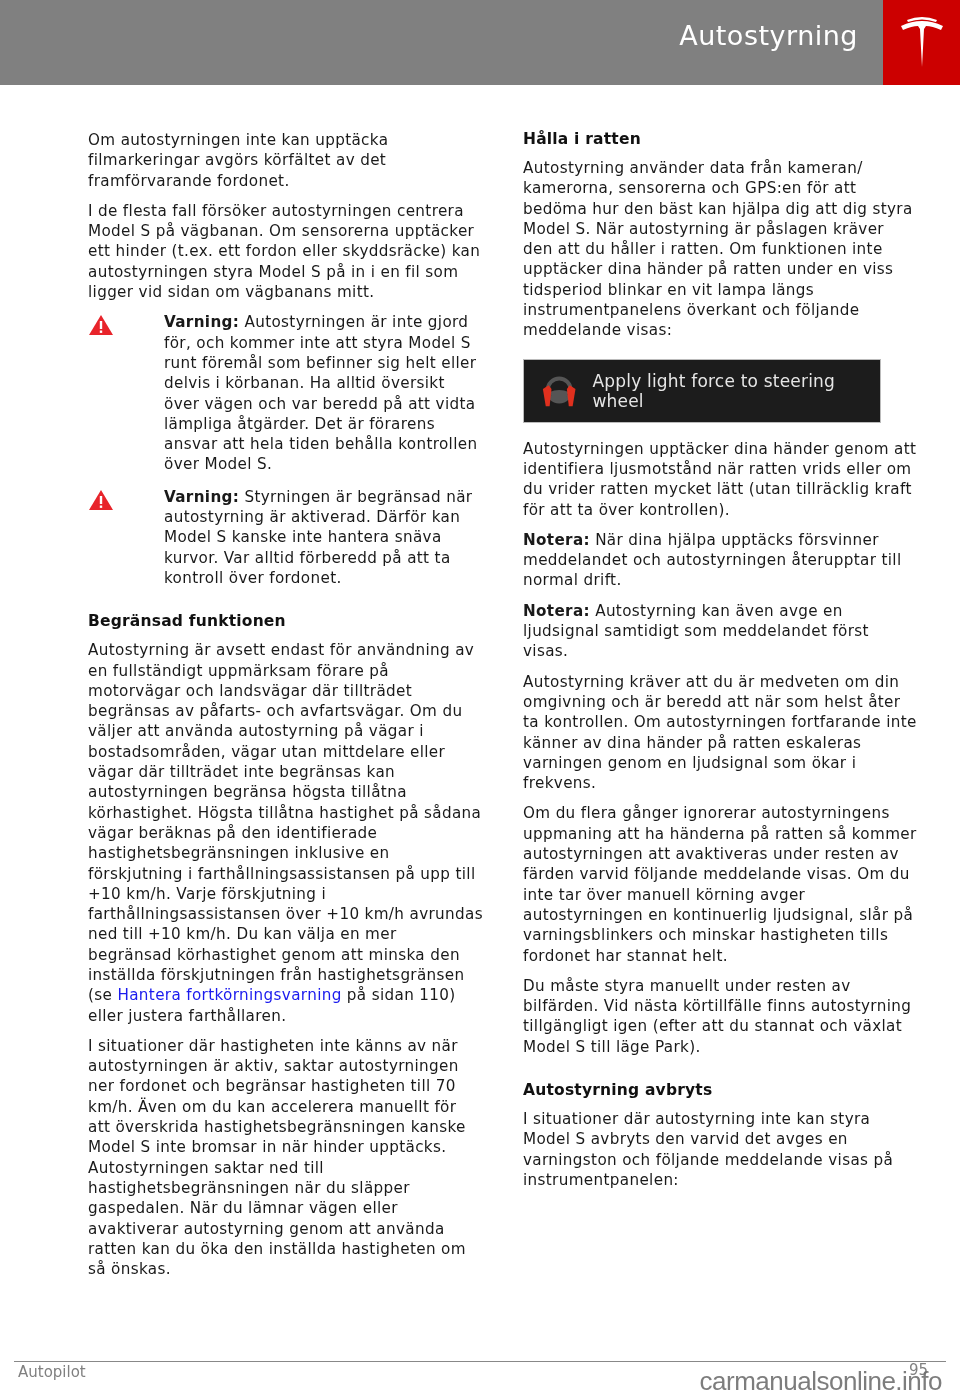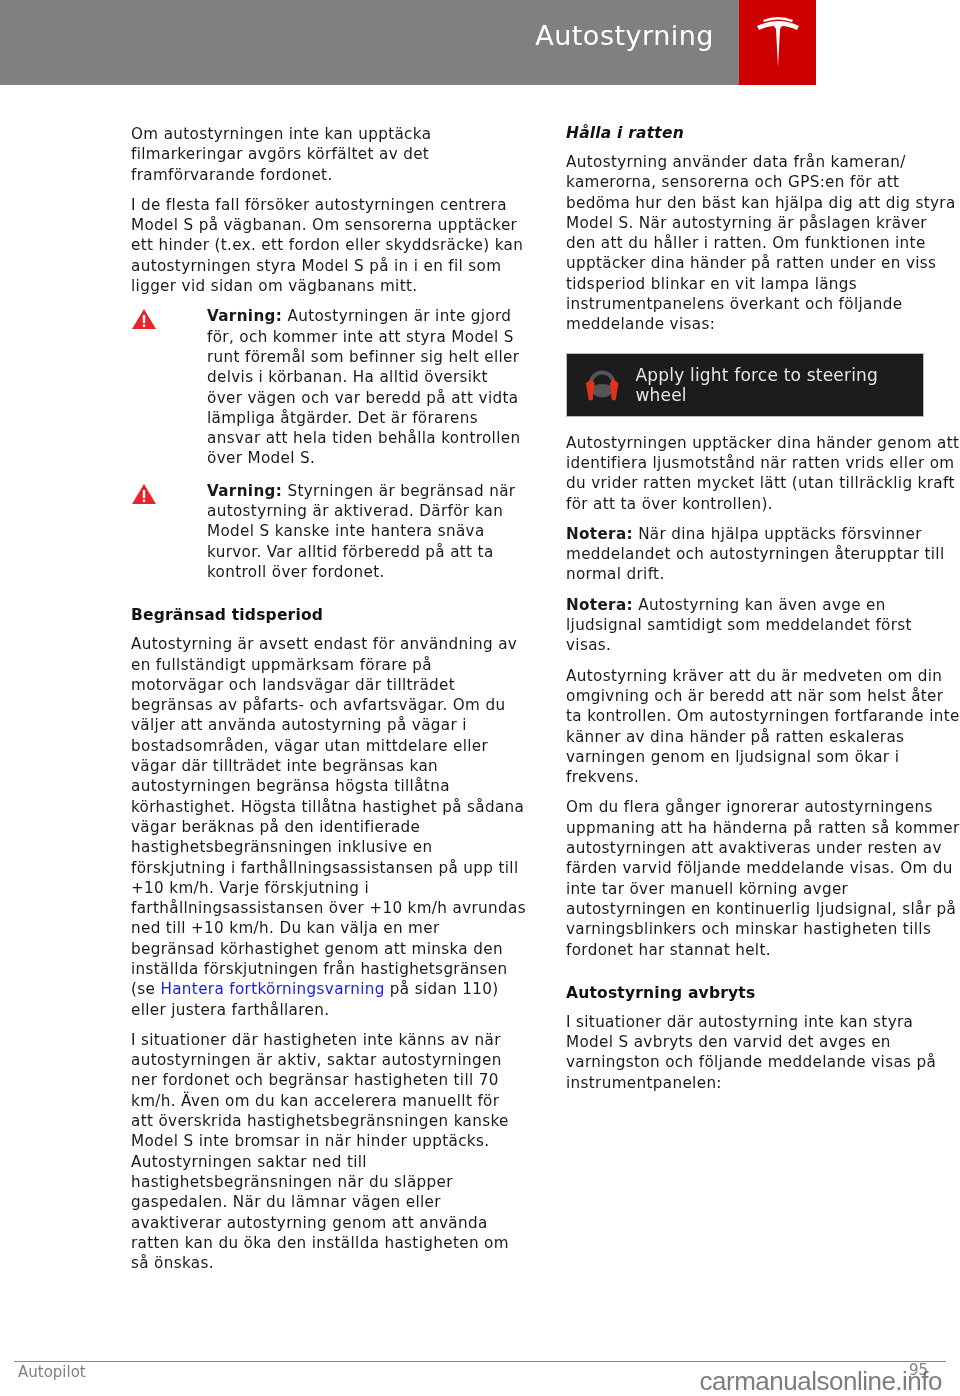--- a/index.html
+++ b/index.html
@@ -1,52 +1,52 @@
 <!DOCTYPE html>
 <html><head>
   <meta charset="utf-8">
   <style>
     * { box-sizing: border-box; margin: 0; padding: 0; }
     html, body { width: 960px; height: 1396px; background: #ffffff; overflow: hidden; }
     body { position: relative; font-family: "DejaVu Sans", sans-serif; color: #1a1a1a; }
 
     .header {
-      position: absolute; left: 0; top: 0; width: 816px; height: 85px;
+      position: absolute; left: 0; top: 0; width: 960px; height: 85px;
       background: #808080;
     }
     .header-title {
       position: absolute; right: 102px; top: 20px;
       font-size: 27px; color: #ffffff; letter-spacing: 0.5px; font-weight: normal;
     }
     .logo-box {
       position: absolute; right: 0; top: 0; width: 77px; height: 85px;
       background: #cc0000;
       display: flex; align-items: center; justify-content: center;
     }
 
-    .col { position: absolute; top: 124px; width: 395px; margin-left: 43px; }
+    .col { position: absolute; top: 130px; width: 395px; }
     .col-left { left: 88px; }
     .col-right { left: 523px; }
 
     p.body, .warn-text {
       font-size: 15.2px; line-height: 20.3px; color: #1a1a1a;
       letter-spacing: 0.35px;
     }
     p.body { margin-bottom: 10px; }
 
     .warning { display: flex; margin: 4px 0 12px 0; gap: 36px; }
     .warn-icon { width: 40px; flex: none; padding-top: 2px; }
     .warn-text { flex: 1; }
     .bold { font-weight: bold; }
 
     h2.section {
       font-size: 15.5px; font-weight: bold; color: #111;
       margin: 24px 0 10px 0; letter-spacing: 0.2px;
     }
-    h2.first { margin-top: 0; font-style: italic; }
+    h2.first { margin-top: 0; }
 
     .link { color: #1a1aee; }
 
     .msg-steer {
       width: 358px; height: 64px; background: #1c1c1c; border: 1px solid #bbb;
       display: flex; align-items: center; padding-left: 16px; margin: 18px 0 16px 0;
     }
     .msg-steer-text { color: #e6e6e6; font-size: 17px; margin-left: 14px; letter-spacing: 0.2px; }
 
     .msg-unavail {
@@ -103,21 +103,21 @@
     <div class="warn-icon">
       <svg width="26" height="22" viewBox="0 0 26 22">
         <path d="M13 1 L25 21 L1 21 Z" fill="#e8242b"></path>
         <rect x="11.8" y="7" width="2.4" height="8" fill="#fff"></rect>
         <rect x="11.8" y="16.5" width="2.4" height="2.4" fill="#fff"></rect>
       </svg>
     </div>
     <div class="warn-text"><span class="bold">Varning:</span><span> Styrningen är begränsad när autostyrning är aktiverad. Därför kan Model S kanske inte hantera snäva kurvor. Var alltid förberedd på att ta kontroll över fordonet.</span></div>
   </div>
 
-  <h2 class="section">Begränsad tidsperiod</h2>
+  <h2 class="section">Begränsad funktionen</h2>
   <p class="body"><span>Autostyrning är avsett endast för användning av en fullständigt uppmärksam förare på motorvägar och landsvägar där tillträdet begränsas av påfarts- och avfartsvägar. Om du väljer att använda autostyrning på vägar i bostadsområden, vägar utan mittdelare eller vägar där tillträdet inte begränsas kan autostyrningen begränsa högsta tillåtna körhastighet. Högsta tillåtna hastighet på sådana vägar beräknas på den identifierade hastighetsbegränsningen inklusive en förskjutning i farthållningsassistansen på upp till +10 km/h. Varje förskjutning i farthållningsassistansen över +10 km/h avrundas ned till +10 km/h. Du kan välja en mer begränsad körhastighet genom att minska den inställda förskjutningen från hastighetsgränsen (se </span><span class="link">Hantera fortkörningsvarning</span><span> på sidan 110) eller justera farthållaren.</span></p>
   <p class="body">I situationer där hastigheten inte känns av när autostyrningen är aktiv, saktar autostyrningen ner fordonet och begränsar hastigheten till 70 km/h. Även om du kan accelerera manuellt för att överskrida hastighetsbegränsningen kanske Model S inte bromsar in när hinder upptäcks. Autostyrningen saktar ned till hastighetsbegränsningen när du släpper gaspedalen. När du lämnar vägen eller avaktiverar autostyrning genom att använda ratten kan du öka den inställda hastigheten om så önskas.</p>
 </div>
 
 <div class="col col-right">
   <h2 class="section first">Hålla i ratten</h2>
   <p class="body">Autostyrning använder data från kameran/ kamerorna, sensorerna och GPS:en för att bedöma hur den bäst kan hjälpa dig att dig styra Model S. När autostyrning är påslagen kräver den att du håller i ratten. Om funktionen inte upptäcker dina händer på ratten under en viss tidsperiod blinkar en vit lampa längs instrumentpanelens överkant och följande meddelande visas:</p>
 
   <div class="msg-steer">
     <svg width="40" height="36" viewBox="0 0 40 36">
@@ -129,20 +129,21 @@
     <span class="msg-steer-text">Apply light force to steering wheel</span>
   </div>
 
   <p class="body">Autostyrningen upptäcker dina händer genom att identifiera ljusmotstånd när ratten vrids eller om du vrider ratten mycket lätt (utan tillräcklig kraft för att ta över kontrollen).</p>
   <p class="body"><span class="bold">Notera:</span><span> När dina hjälpa upptäcks försvinner meddelandet och autostyrningen återupptar till normal drift.</span></p>
   <p class="body"><span class="bold">Notera:</span><span> Autostyrning kan även avge en ljudsignal samtidigt som meddelandet först visas.</span></p>
   <p class="body">Autostyrning kräver att du är medveten om din omgivning och är beredd att när som helst åter ta kontrollen. Om autostyrningen fortfarande inte känner av dina händer på ratten eskaleras varningen genom en ljudsignal som ökar i frekvens.</p>
   <p class="body">Om du flera gånger ignorerar autostyrningens uppmaning att ha händerna på ratten så kommer autostyrningen att avaktiveras under resten av färden varvid följande meddelande visas. Om du inte tar över manuell körning avger autostyrningen en kontinuerlig ljudsignal, slår på varningsblinkers och minskar hastigheten tills fordonet har stannat helt.</p>
 
 
+  <p class="body">Du måste styra manuellt under resten av bilfärden. Vid nästa körtillfälle finns autostyrning tillgängligt igen (efter att du stannat och växlat Model S till läge Park).</p>
 
   <h2 class="section">Autostyrning avbryts</h2>
   <p class="body">I situationer där autostyrning inte kan styra Model S avbryts den varvid det avges en varningston och följande meddelande visas på instrumentpanelen:</p>
 </div>
 
 <div class="footer-line"></div>
 <div class="footer-left">Autopilot</div>
 <div class="footer-right">95</div>
 <div class="watermark">carmanualsonline.info</div>
 

